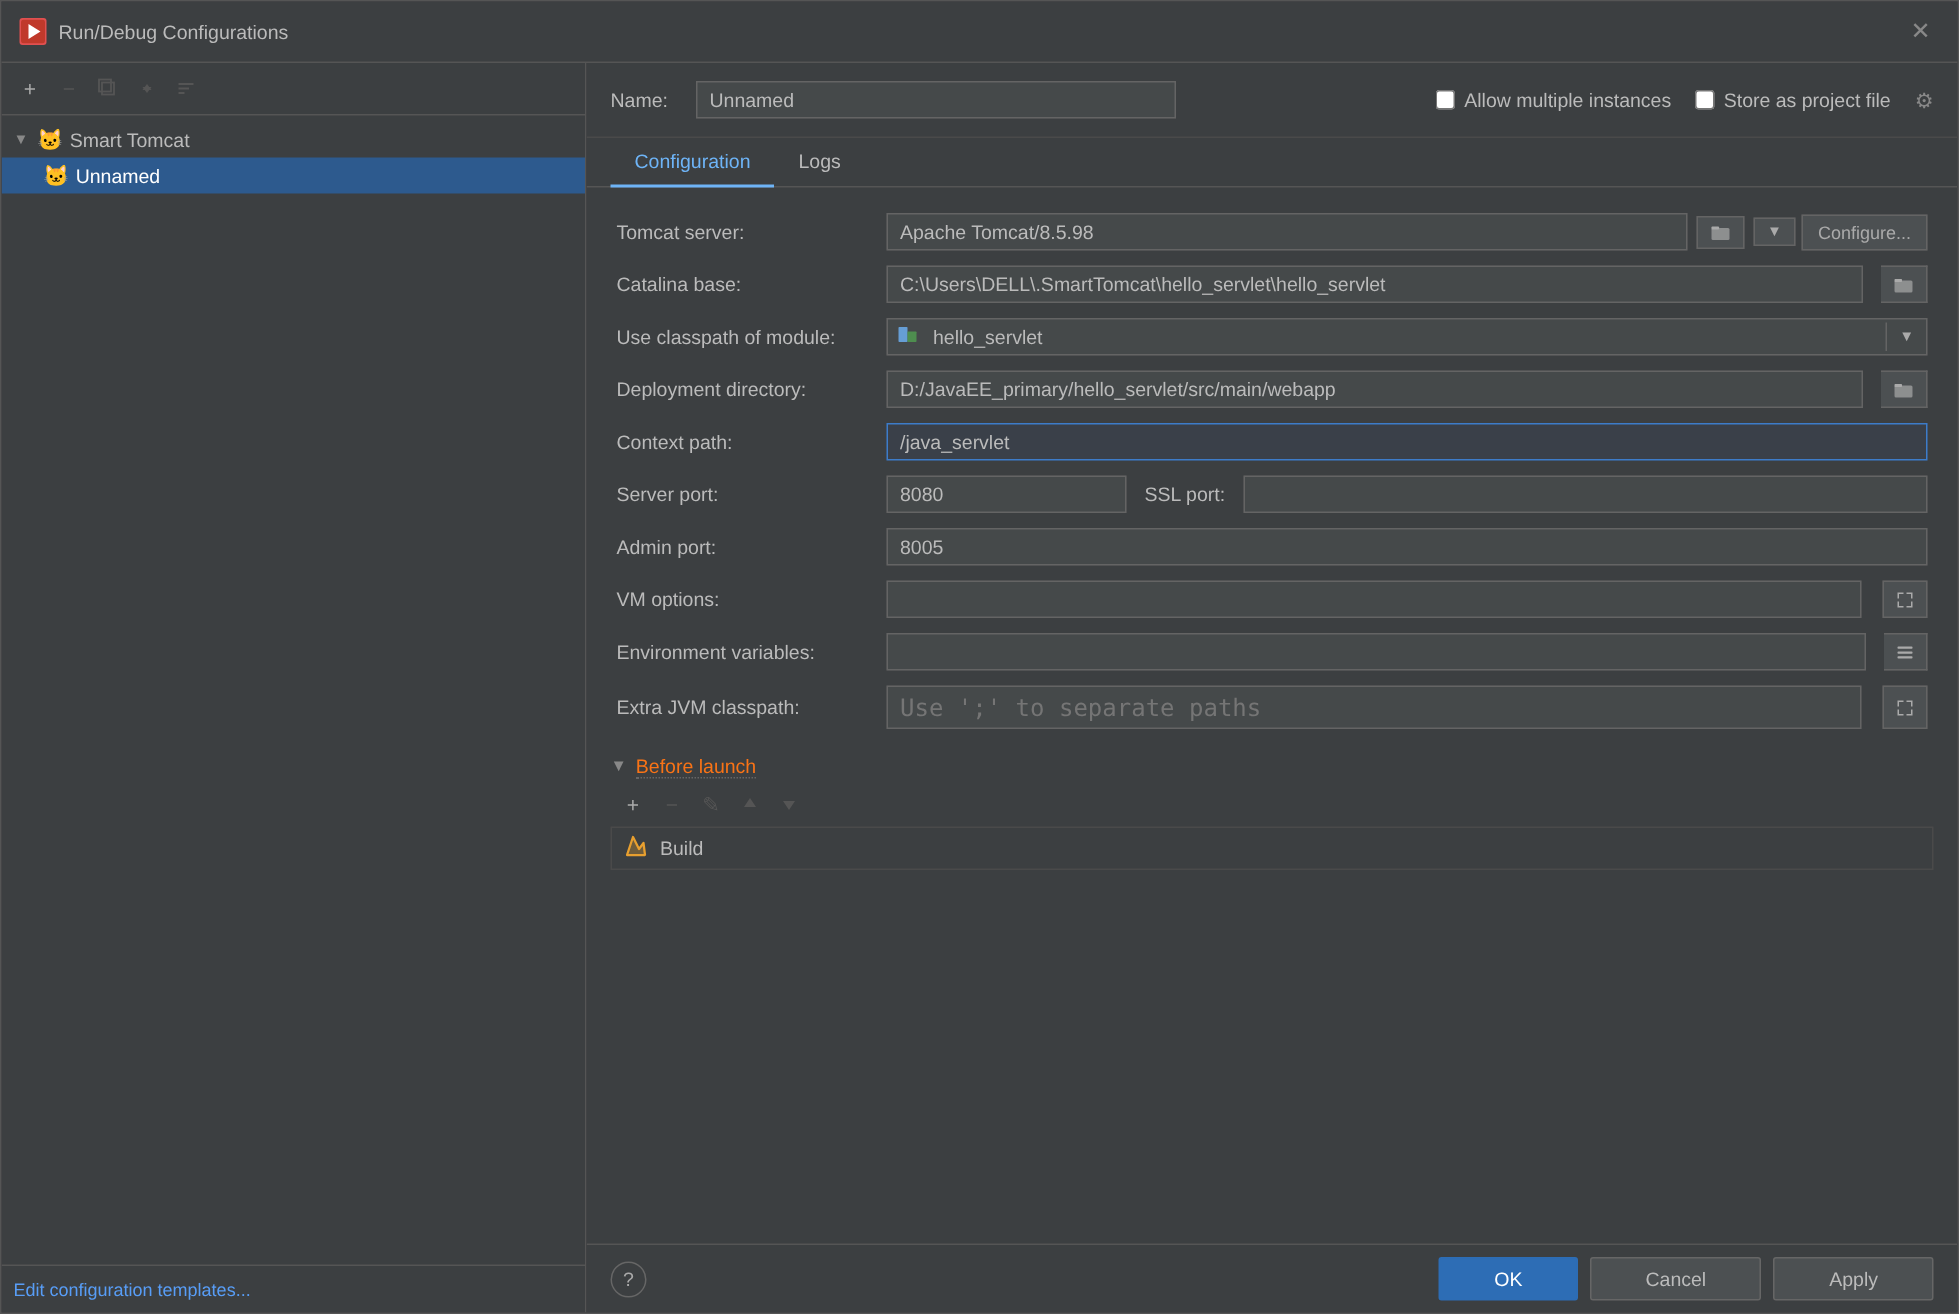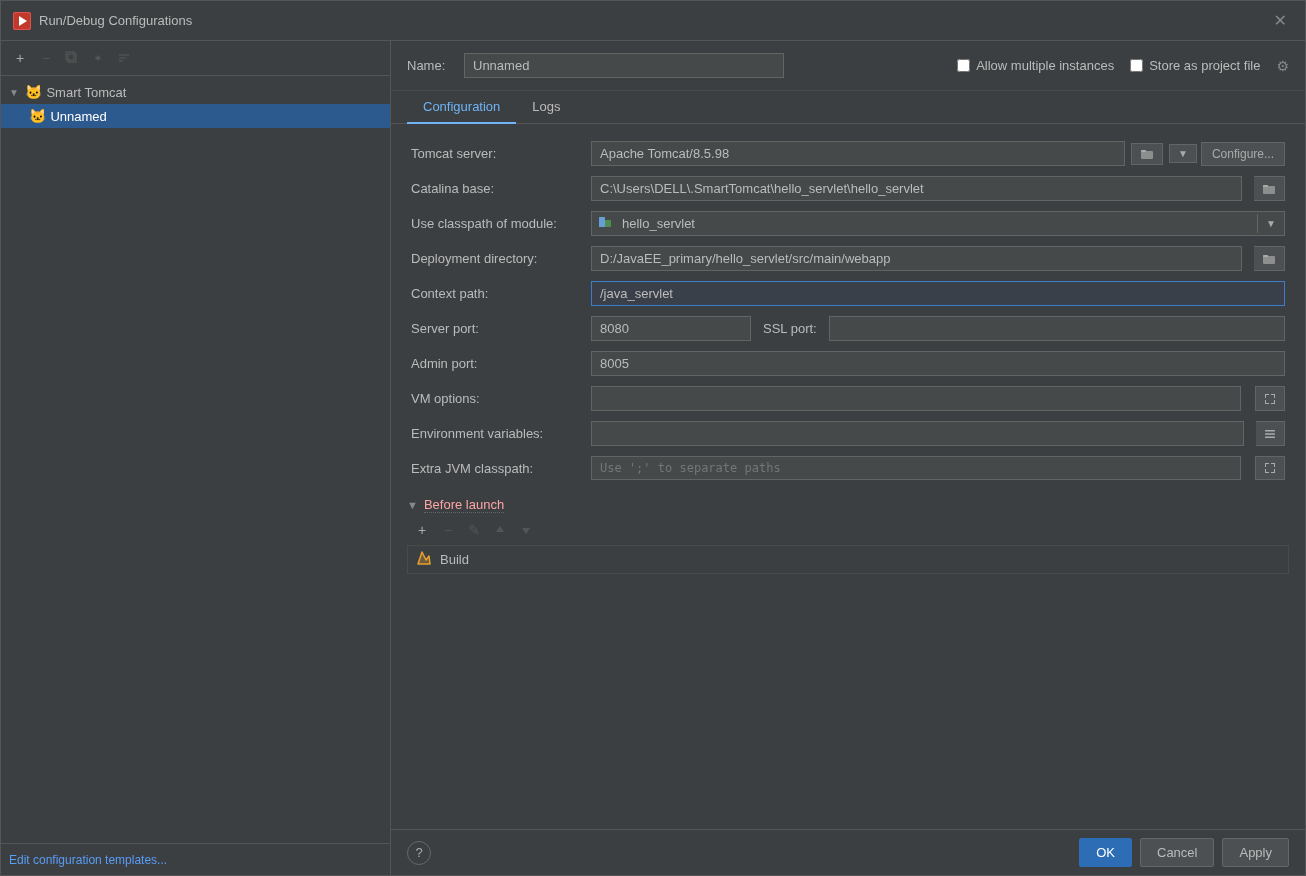--- a/index.html
+++ b/index.html
@@ -271,38 +271,38 @@
       align-items: center;
     }
     .port-row .field-input { width: 200px; }
     .port-label {
       color: #bbbbbb;
       font-size: 13px;
       white-space: nowrap;
     }
     .mono-input {
       font-family: monospace;
-      font-size: 12px;
+      font-size: 16px;
     }
     .before-launch-section {
       margin-top: 12px;
     }
     .before-launch-header {
       display: flex;
       align-items: center;
       gap: 6px;
       margin-bottom: 6px;
     }
     .collapse-arrow {
       color: #888;
       cursor: pointer;
       font-size: 11px;
     }
     .before-launch-title {
-      color: #fca5a5;
+      color: #f97316;
       font-size: 13px;
       border-bottom: 1px dotted #666;
       cursor: pointer;
     }
     .before-launch-toolbar {
       display: flex;
       gap: 4px;
       margin-bottom: 4px;
       padding-left: 4px;
     }
@@ -359,21 +359,21 @@
       display: flex;
       align-items: center;
       justify-content: center;
       font-size: 13px;
     }
     .footer-right {
       display: flex;
       gap: 8px;
     }
     .footer-btn {
-      padding: 6px 16px;
+      padding: 6px 36px;
       border: 1px solid #666;
       background: #4c5052;
       color: #bbbbbb;
       cursor: pointer;
       font-size: 13px;
       border-radius: 2px;
     }
     .footer-btn.primary {
       background: #2d6db5;
       border-color: #2d6db5;

